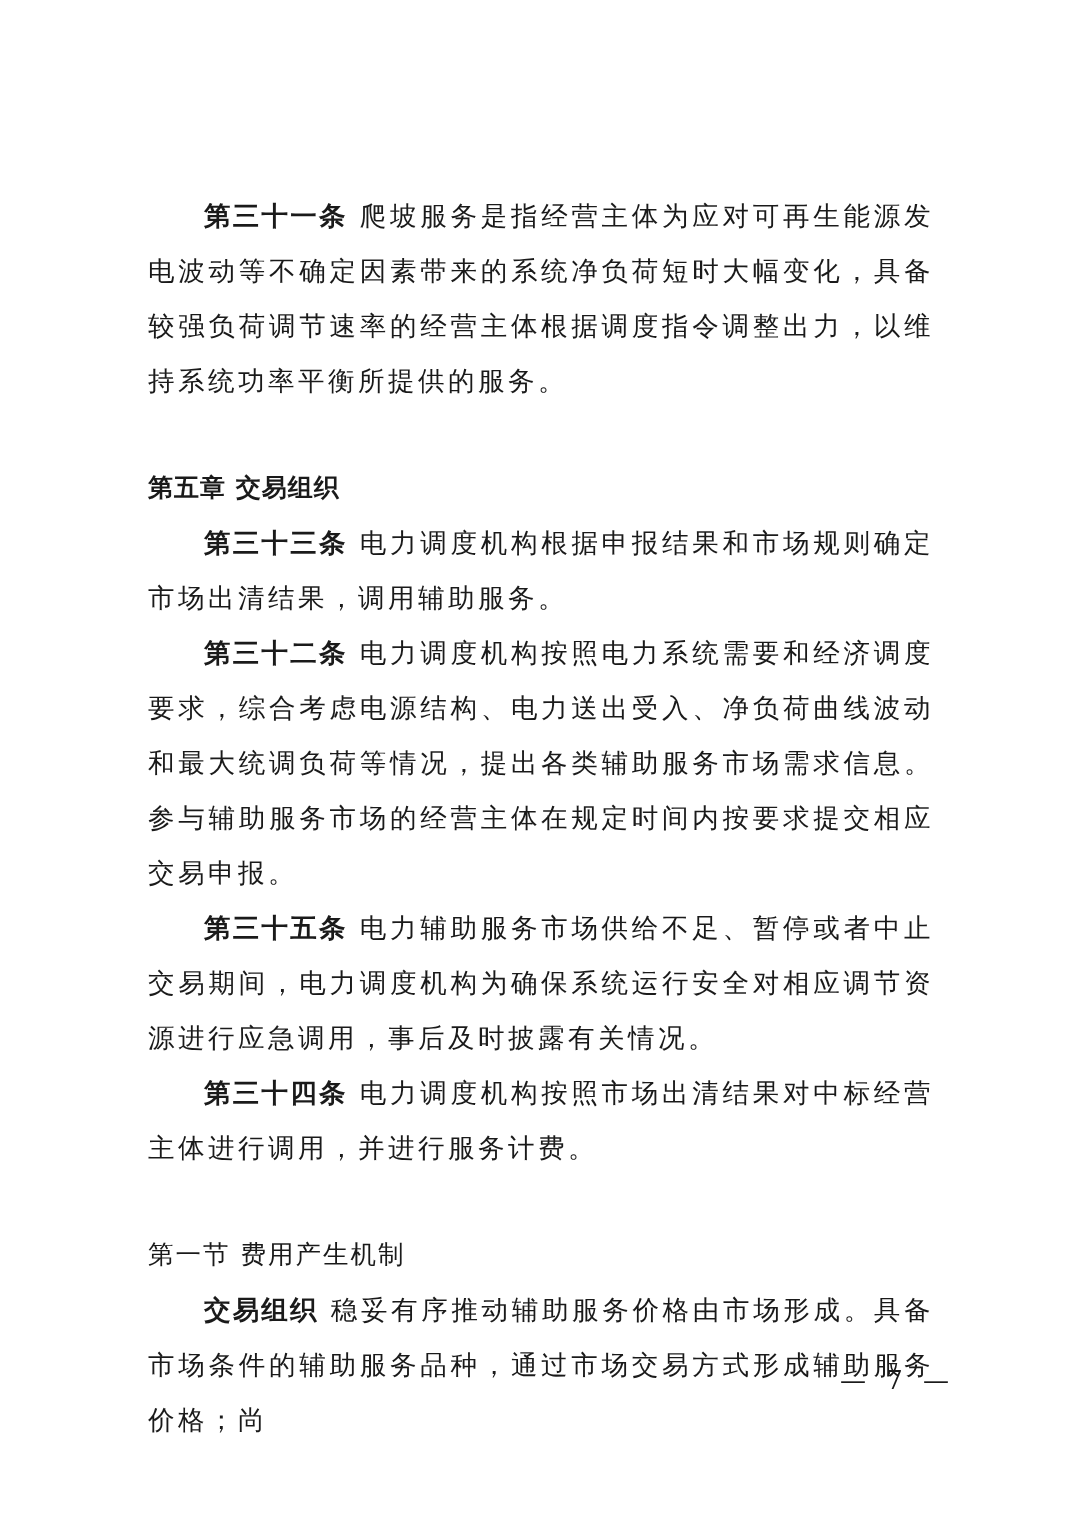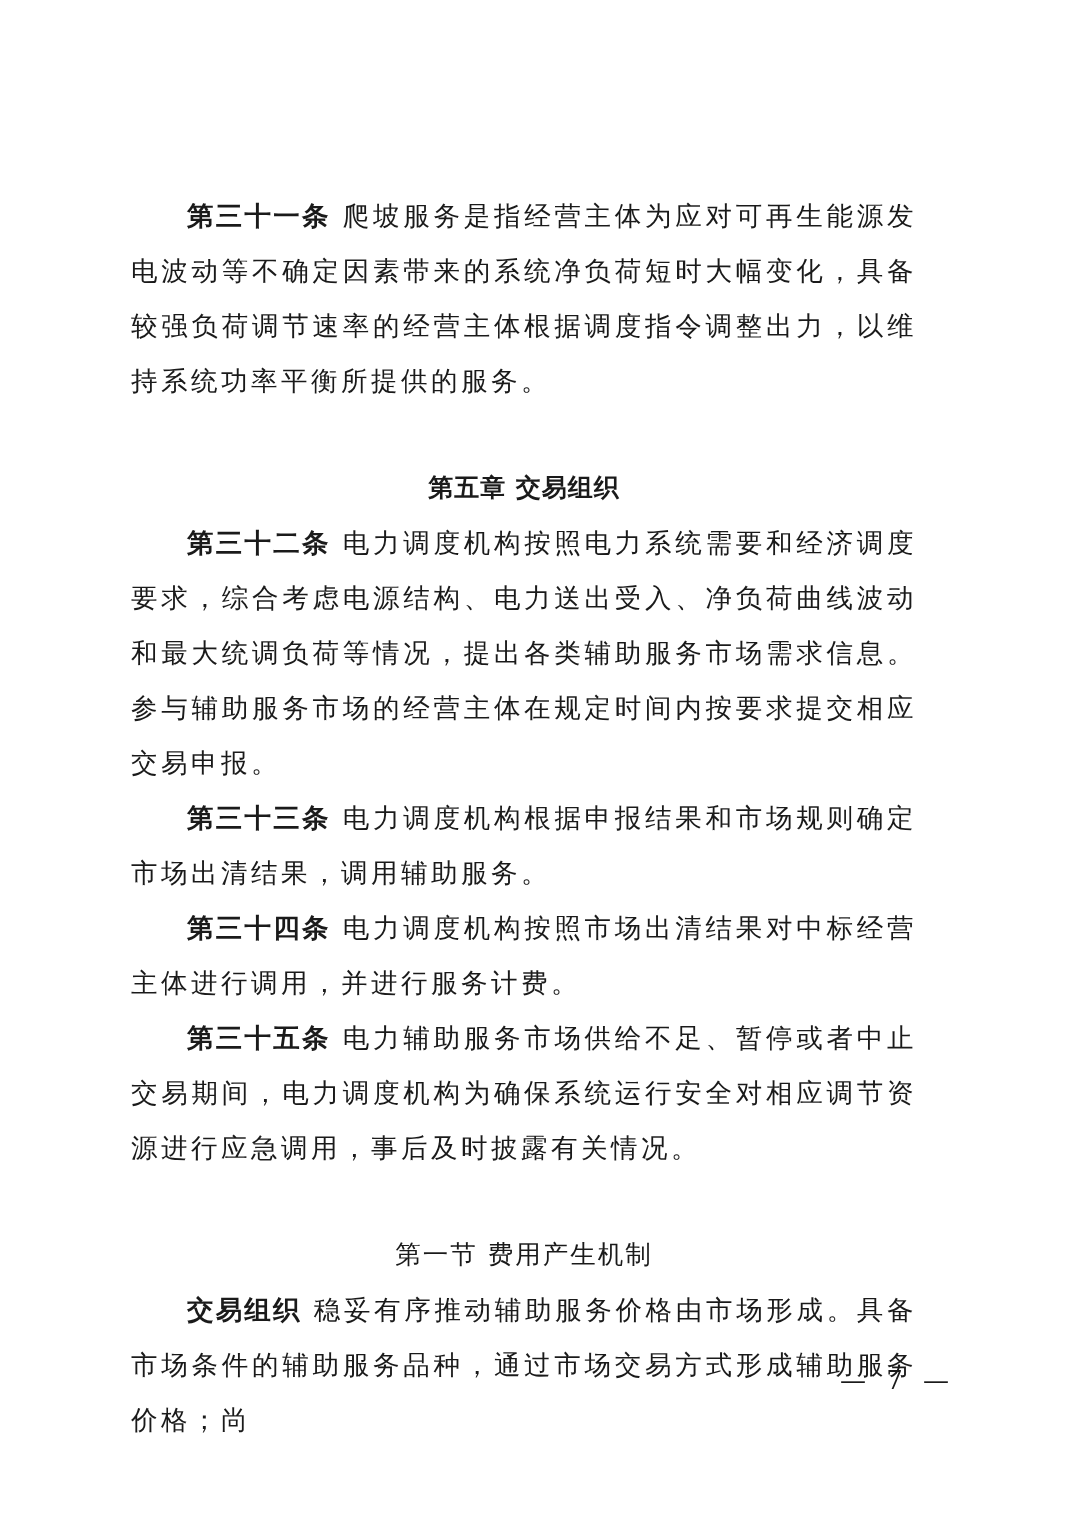--- a/index.html
+++ b/index.html
@@ -1,39 +1,39 @@
 <!DOCTYPE html>
 <html><head>
   <meta charset="utf-8">
   <style>
     html, body { margin: 0; padding: 0; background: #ffffff; }
     body { width: 1080px; height: 1528px; position: relative; overflow: hidden;
       font-family: "DejaVu Serif", "Liberation Serif", serif; color: #1a1a1a; }
-    .page { position: absolute; left: 131px; top: 188px; width: 786px; }
+    .page { position: absolute; left: 148px; top: 188px; width: 786px; }
     .para { font-size: 26.5px; line-height: 55px; margin: 0; text-indent: 56px;
       text-align: justify; text-align-last: left; letter-spacing: 3.5px; }
     .art-no { font-family: "DejaVu Sans", "Liberation Sans", sans-serif; font-weight: bold; letter-spacing: 2px; margin-right: 12px; }
-    .chapter { font-family: "DejaVu Sans", "Liberation Sans", sans-serif; font-weight: bold; font-size: 25px; text-align: center; line-height: 55px; margin: 0; letter-spacing: 1px; }
-    .section { font-size: 25.5px; text-align: center; line-height: 55px; margin: 0; letter-spacing: 2px; }
+    .chapter { font-family: "DejaVu Sans", "Liberation Sans", sans-serif; font-weight: bold; font-size: 25px; text-align: left; line-height: 55px; margin: 0; letter-spacing: 1px; }
+    .section { font-size: 25.5px; line-height: 55px; margin: 0; letter-spacing: 2px; }
     .gap { height: 52px; }
     .footer { position: absolute; left: 840px; top: 1365px; font-size: 26px; letter-spacing: 6px; }
   </style>
 </head>
 <body>
 
 <div class="page">
   <p class="para"><span class="art-no">第三十一条</span><span>爬坡服务是指经营主体为应对可再生能源发电波动等不确定因素带来的系统净负荷短时大幅变化，具备较强负荷调节速率的经营主体根据调度指令调整出力，以维持系统功率平衡所提供的服务。</span></p>
 
   <div class="gap"></div>
   <p class="chapter">第五章  交易组织</p>
 
+  <p class="para"><span class="art-no">第三十三条</span><span>电力调度机构根据申报结果和市场规则确定市场出清结果，调用辅助服务。</span></p>
   <p class="para"><span class="art-no">第三十二条</span><span>电力调度机构按照电力系统需要和经济调度要求，综合考虑电源结构、电力送出受入、净负荷曲线波动和最大统调负荷等情况，提出各类辅助服务市场需求信息。参与辅助服务市场的经营主体在规定时间内按要求提交相应交易申报。</span></p>
-  <p class="para"><span class="art-no">第三十三条</span><span>电力调度机构根据申报结果和市场规则确定市场出清结果，调用辅助服务。</span></p>
+  <p class="para"><span class="art-no">第三十五条</span><span>电力辅助服务市场供给不足、暂停或者中止交易期间，电力调度机构为确保系统运行安全对相应调节资源进行应急调用，事后及时披露有关情况。</span></p>
   <p class="para"><span class="art-no">第三十四条</span><span>电力调度机构按照市场出清结果对中标经营主体进行调用，并进行服务计费。</span></p>
-  <p class="para"><span class="art-no">第三十五条</span><span>电力辅助服务市场供给不足、暂停或者中止交易期间，电力调度机构为确保系统运行安全对相应调节资源进行应急调用，事后及时披露有关情况。</span></p>
 
   <div class="gap"></div>
   <p class="section">第一节  费用产生机制</p>
 
   <p class="para"><span class="art-no">交易组织</span><span>稳妥有序推动辅助服务价格由市场形成。具备市场条件的辅助服务品种，通过市场交易方式形成辅助服务价格；尚</span></p>
 </div>
 
 <div class="footer">— 7 —</div>
 
 </body></html>

